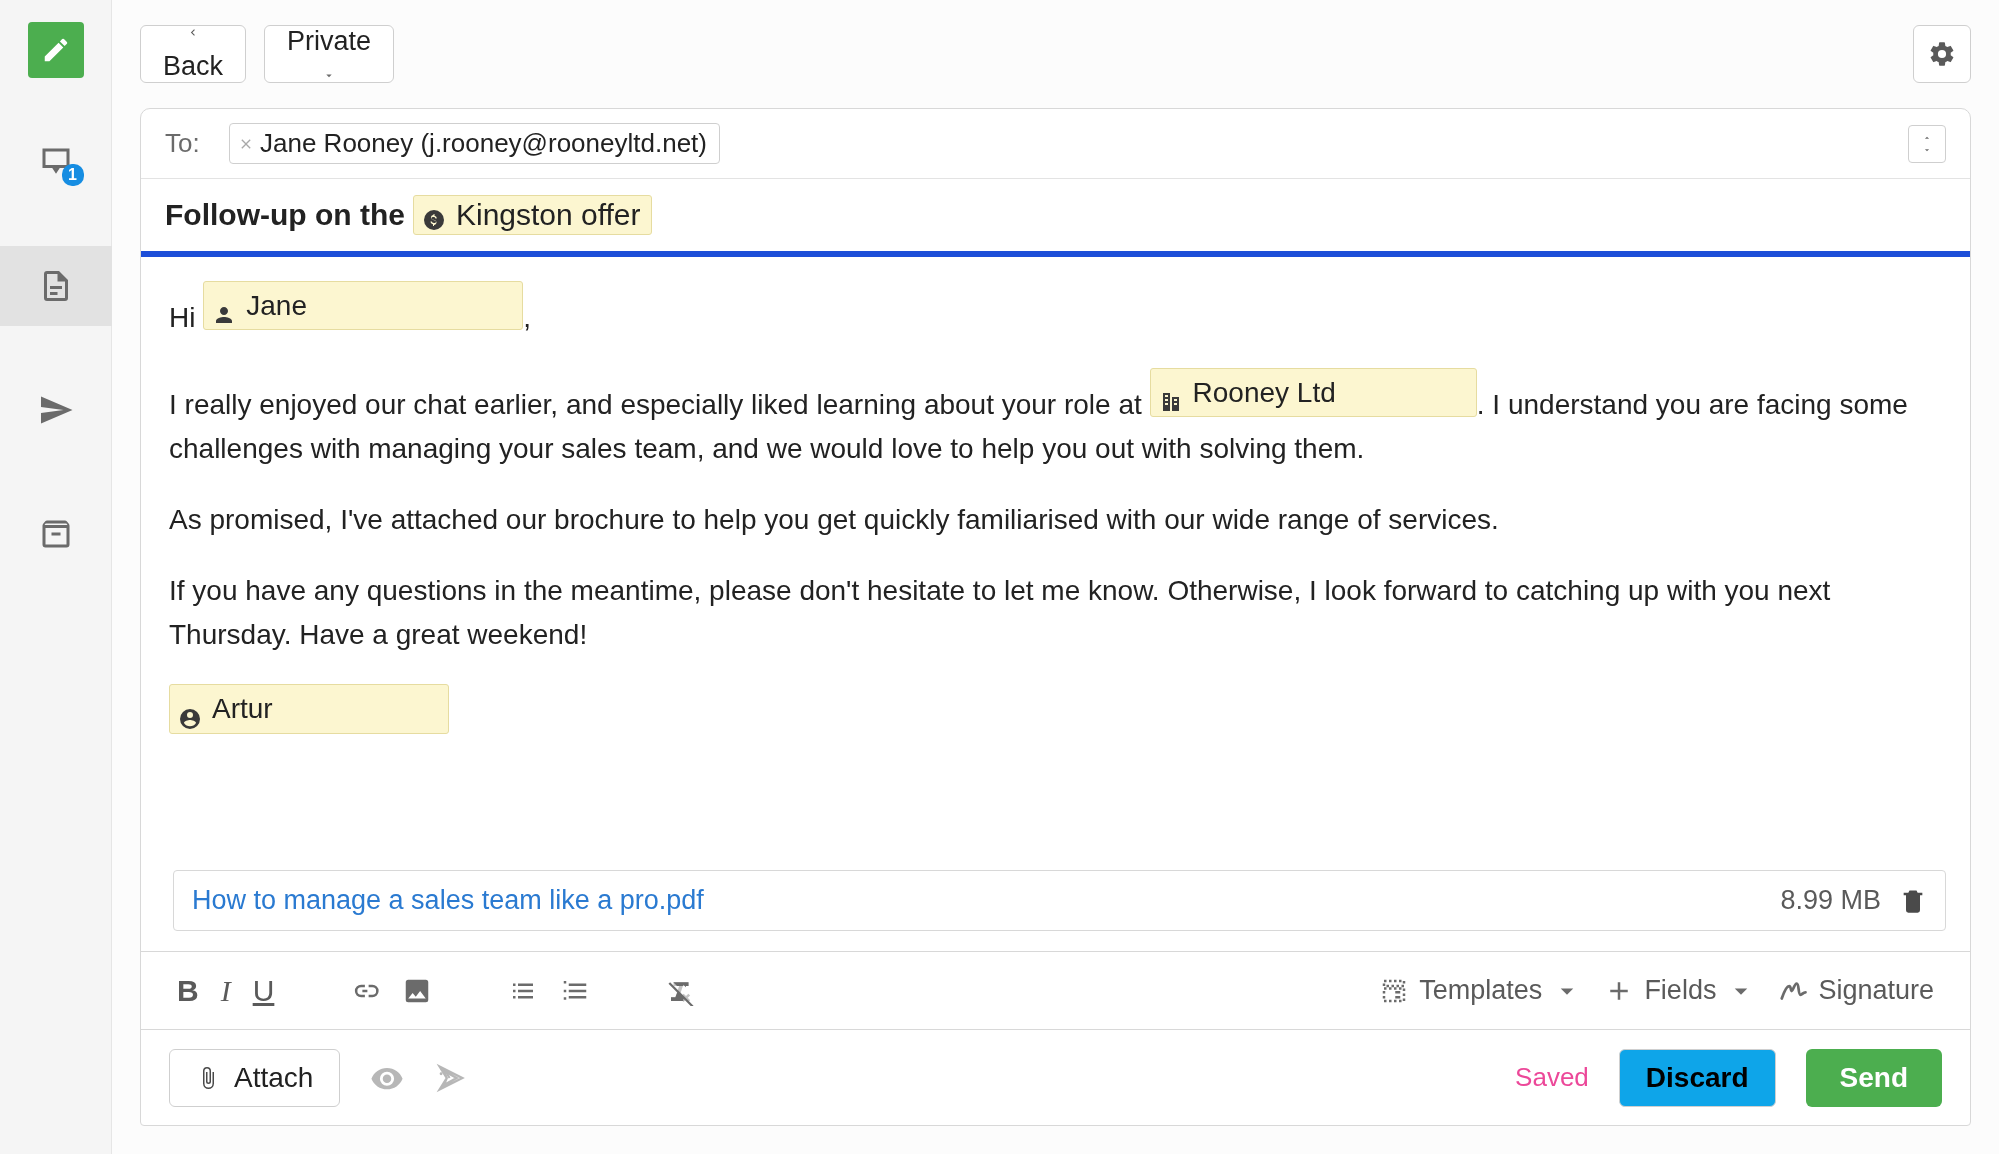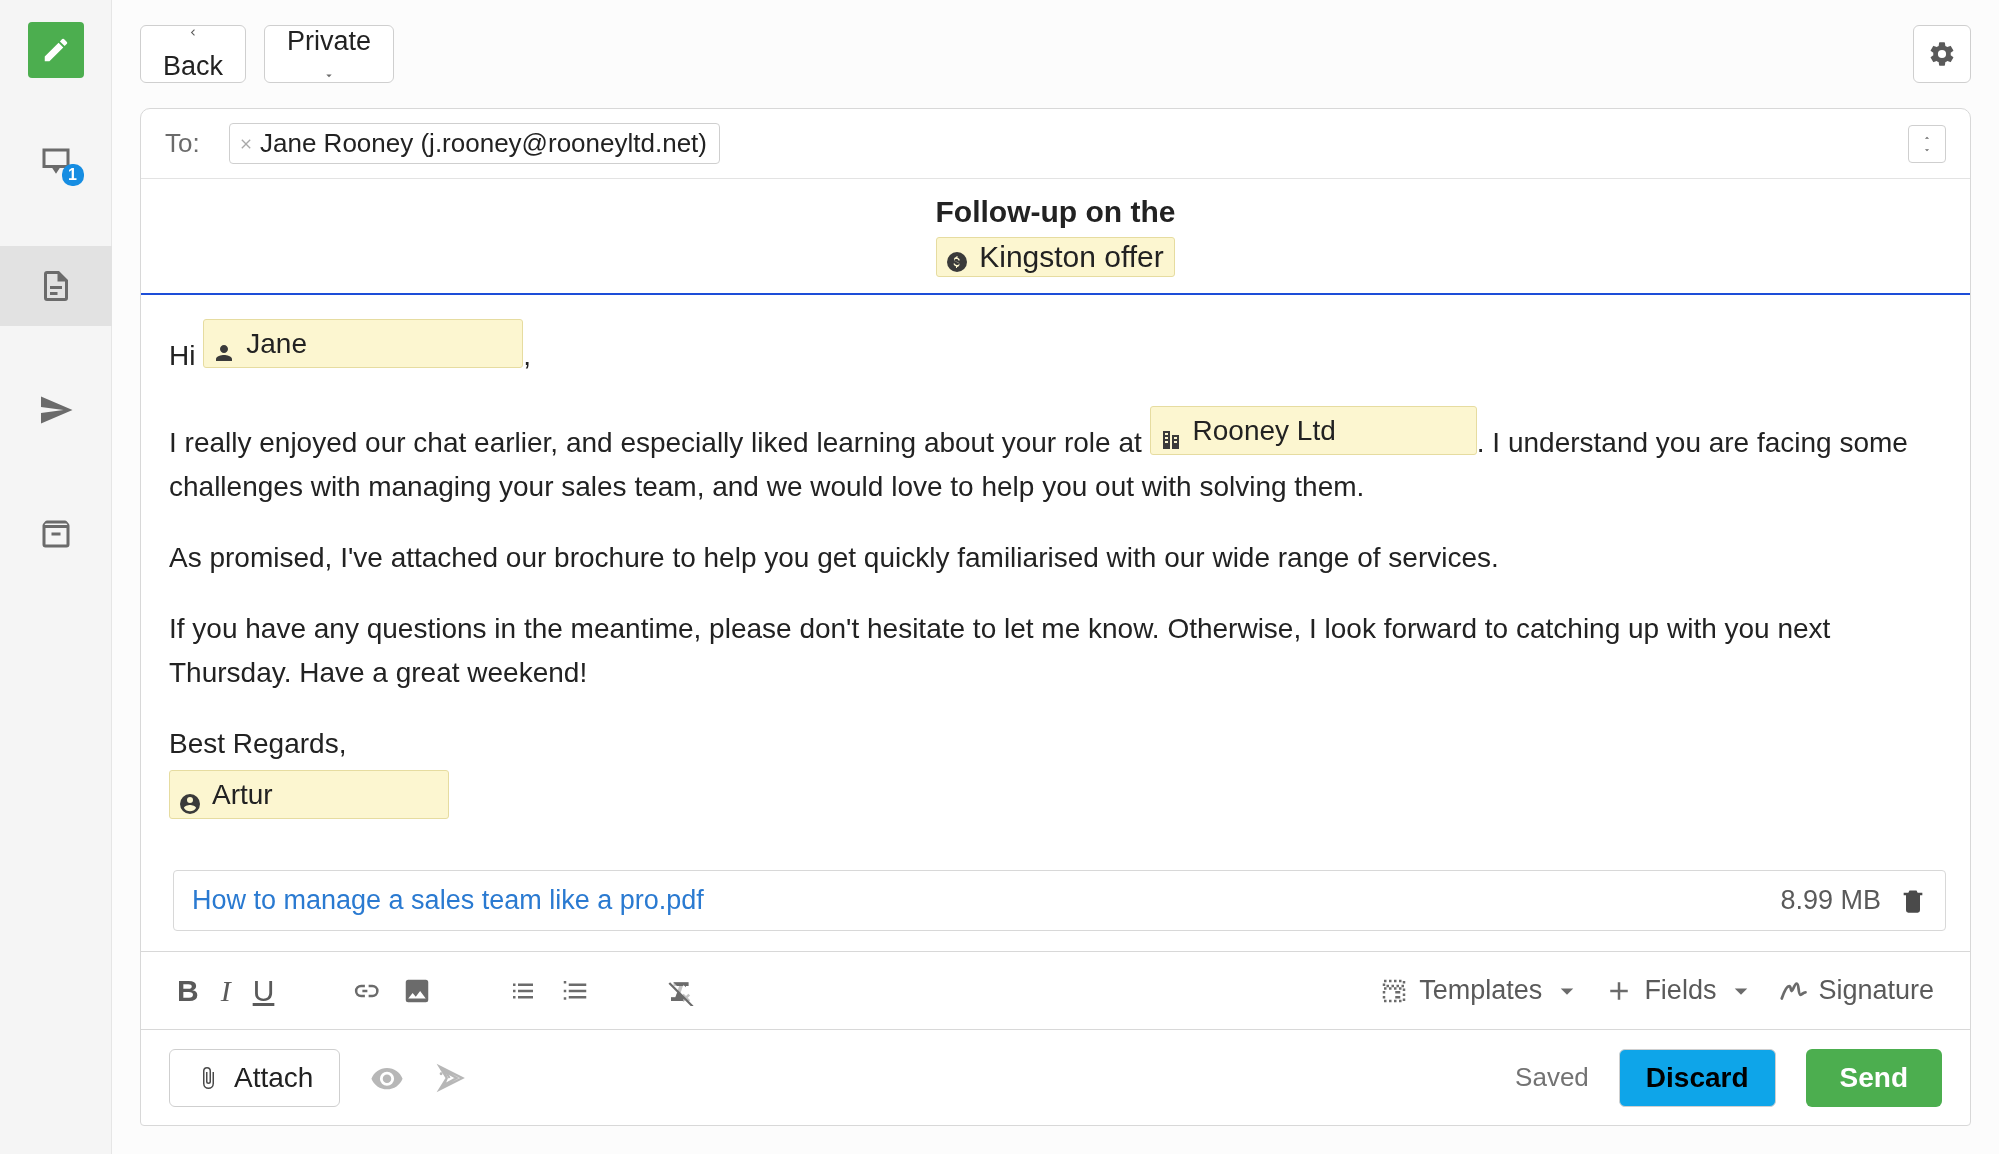--- a/index.html
+++ b/index.html
@@ -117,25 +117,24 @@
       display: flex; flex-direction: column; align-items: center; justify-content: center;
       gap: 2px;
       cursor: pointer;
       background: #fff;
     }
 
     
     .row-subj {
       display: flex; align-items: center;
       padding: 16px 24px;
-      border-bottom: 2px solid #1d4ed8;
+      border-bottom: 6px solid #1d4ed8;
       font-size: 30px;
       font-weight: 700;
       gap: 8px;
-      flex-direction: column;
     }
 
     
     .body {
       padding: 24px 28px;
       font-size: 28px;
       line-height: 1.55;
       flex: 1;
       overflow-y: auto;
     }
@@ -194,21 +193,21 @@
       border: 1px solid #cfcfcf;
       border-radius: 6px;
       height: 58px;
       padding: 0 26px;
       display: flex; align-items: center; gap: 14px;
       font-size: 28px;
       cursor: pointer;
       font-weight: 500;
     }
     .ghost-icon { width: 34px; height: 34px; fill: #b7b7b7; cursor: pointer; }
-    .status-text { color: #737373; font-size: 26px; text-align: center; }
+    .status-text { color: #ec4899; font-size: 26px; text-align: center; }
     .btn-discard {
       background: #0ea5e9;
       border: 1px solid #cfcfcf;
       border-radius: 6px;
       height: 58px;
       padding: 0 26px;
       font-size: 28px;
       font-weight: 600;
       cursor: pointer;
     }
@@ -327,21 +326,20 @@
         <span>I really enjoyed our chat earlier, and especially liked learning about your role at</span>
         <span class="mergefield wide">
           <svg viewBox="0 0 24 24" fill="#3a3a3a">
               <path d="M4 3h7v18H4V3zm2 2v2h3V5H6zm0 4v2h3V9H6zm0 4v2h3v-2H6zm7-6h7v14h-7V7zm2 2v2h3V9h-3zm0 4v2h3v-2h-3z"></path>
             </svg>
           <span>Rooney Ltd</span>
         </span><span>. I understand you are facing some challenges with managing your sales team, and we would love to help you out with solving them.</span>
       </p>
       <p>As promised, I've attached our brochure to help you get quickly familiarised with our wide range of services.</p>
       <p>If you have any questions in the meantime, please don't hesitate to let me know. Otherwise, I look forward to catching up with you next Thursday. Have a great weekend!</p>
-      <p class="para-tight">Best Regards,</p>
       <p>
         <span class="mergefield med">
           <svg viewBox="0 0 24 24" fill="#3a3a3a">
               <path d="M12 2a10 10 0 1 0 0 20 10 10 0 0 0 0-20zm0 3a3 3 0 1 1 0 6 3 3 0 0 1 0-6zm0 14.2a7.2 7.2 0 0 1-6-3.22c.03-1.99 4-3.08 6-3.08s5.97 1.09 6 3.08a7.2 7.2 0 0 1-6 3.22z"></path>
             </svg>
           <span>Artur</span>
         </span>
       </p>
     </div>
 

